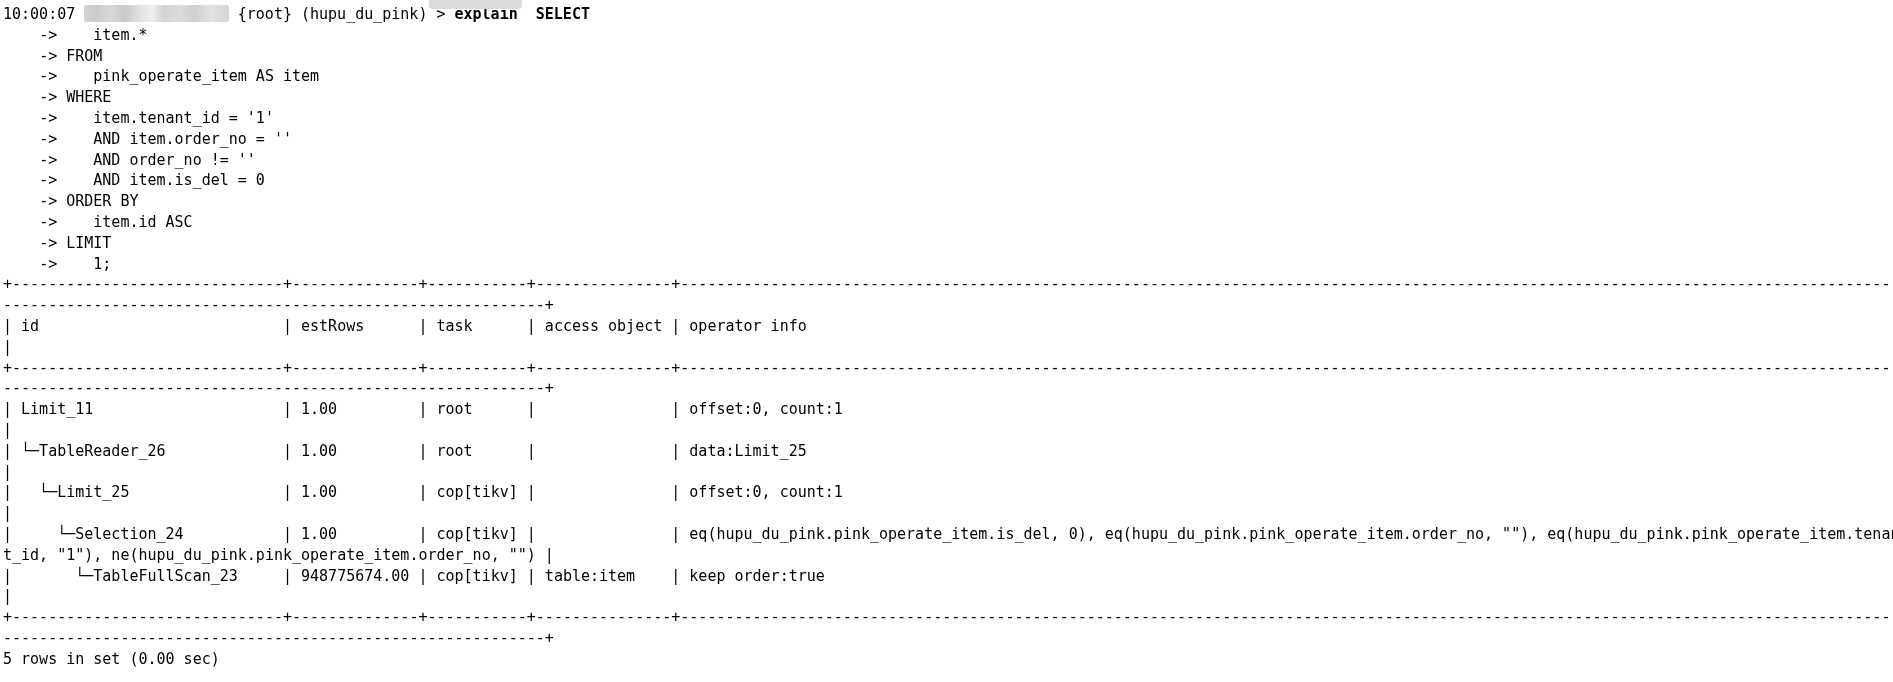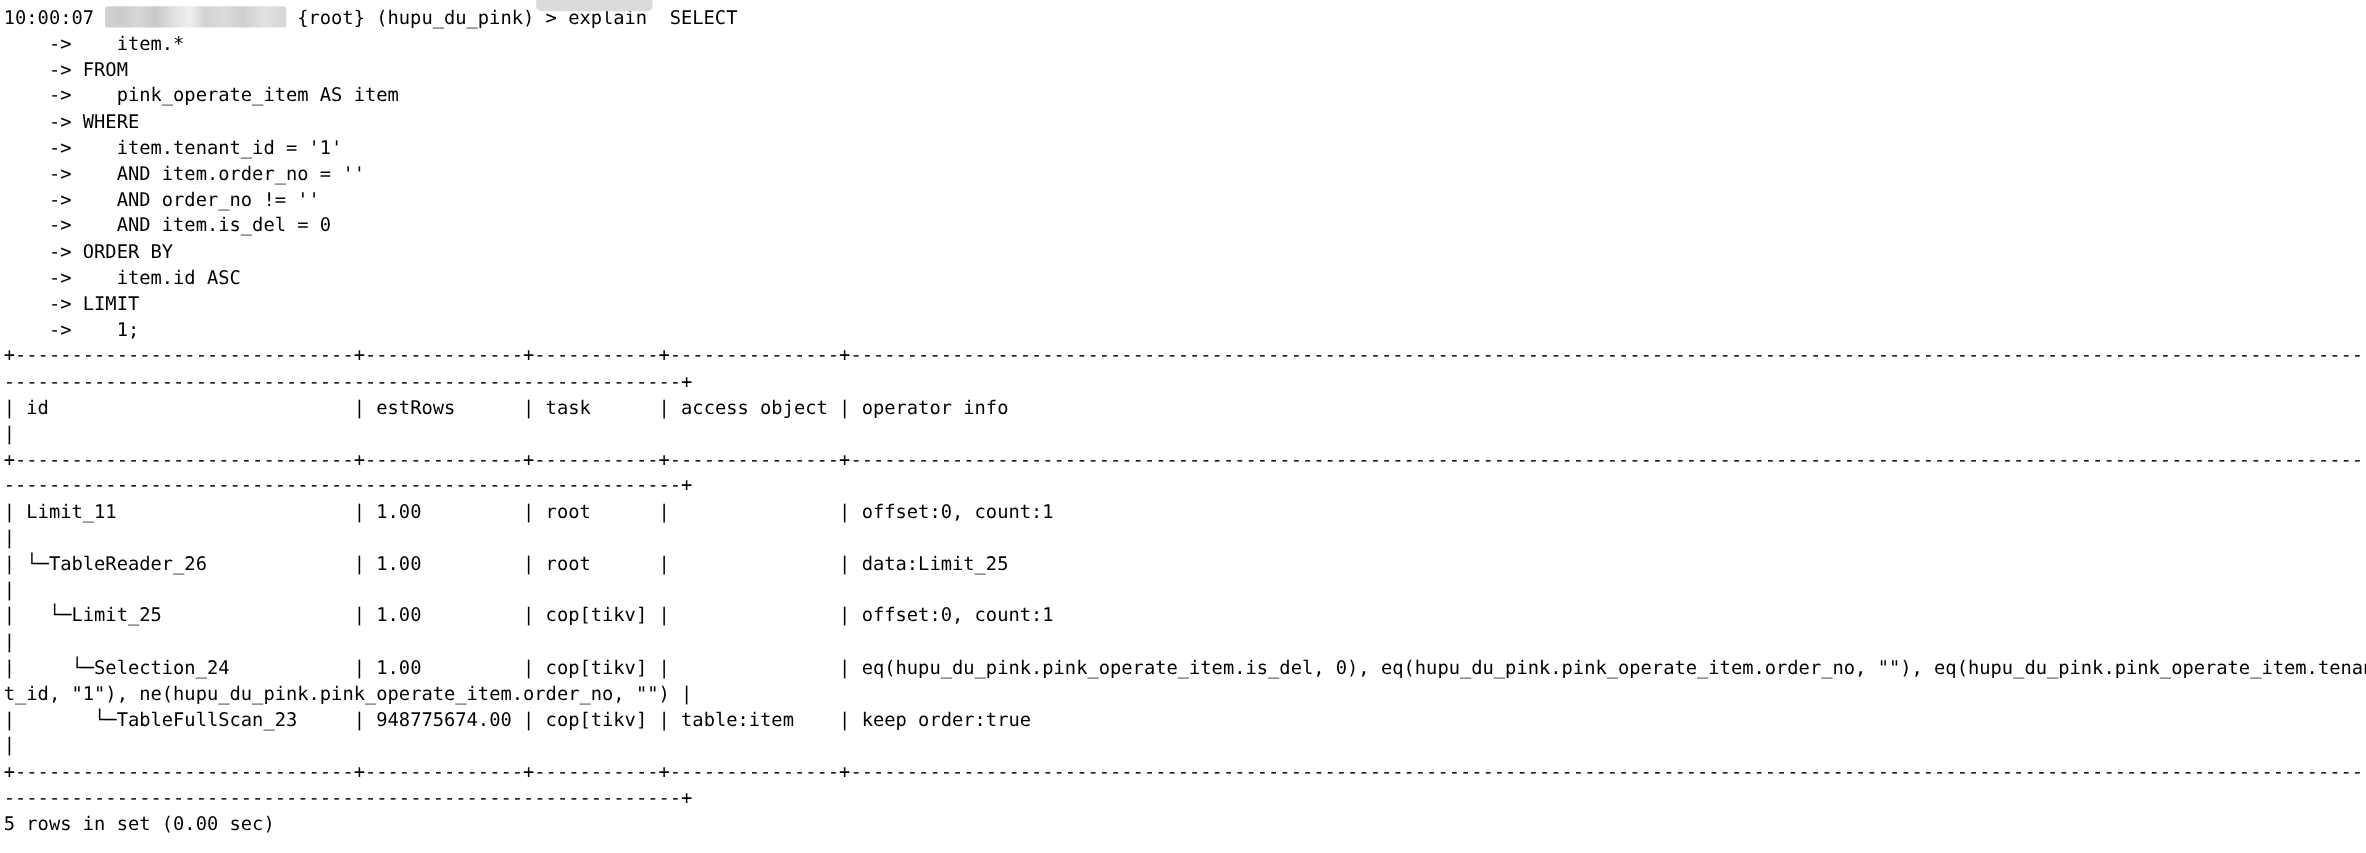--- a/index.html
+++ b/index.html
@@ -36,21 +36,21 @@
   }
   .redact-top {
     position: absolute;
     left: 429px;
     top: 0;
     width: 93px;
     height: 9px;
     background: #dbdbdb;
     border-radius: 0 0 4px 4px;
   }
-  .cmd { margin-left: 1ch; }
+  .cmd { margin-left: 1ch; font-weight: bold; }
 </style>
 </head>
 <body>
 
 <div class="redact-top"></div>
 
 <pre class="terminal"><span class="block"><span>10:00:07</span><span class="redact-inline"></span><span>{root} (hupu_du_pink) &gt;</span><span class="cmd">explain  SELECT</span></span><span class="block">    -&gt;    item.*
     -&gt; FROM
     -&gt;    pink_operate_item AS item
     -&gt; WHERE

